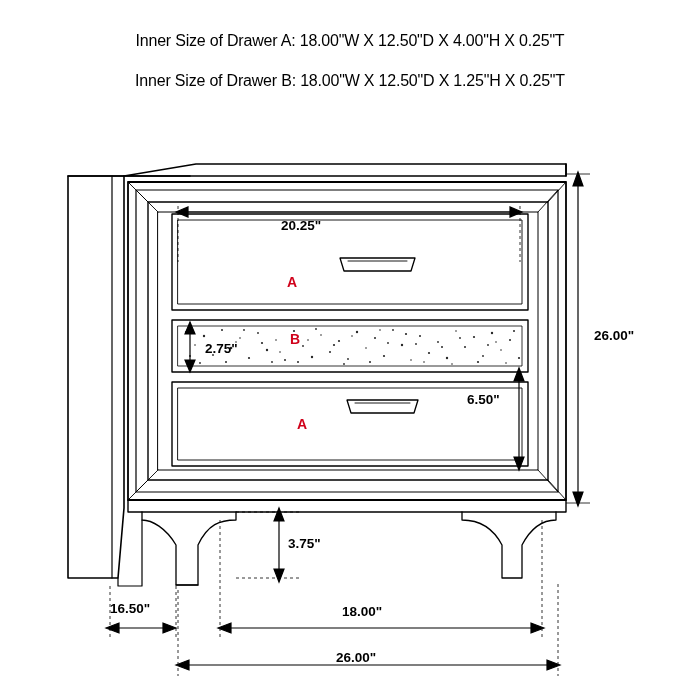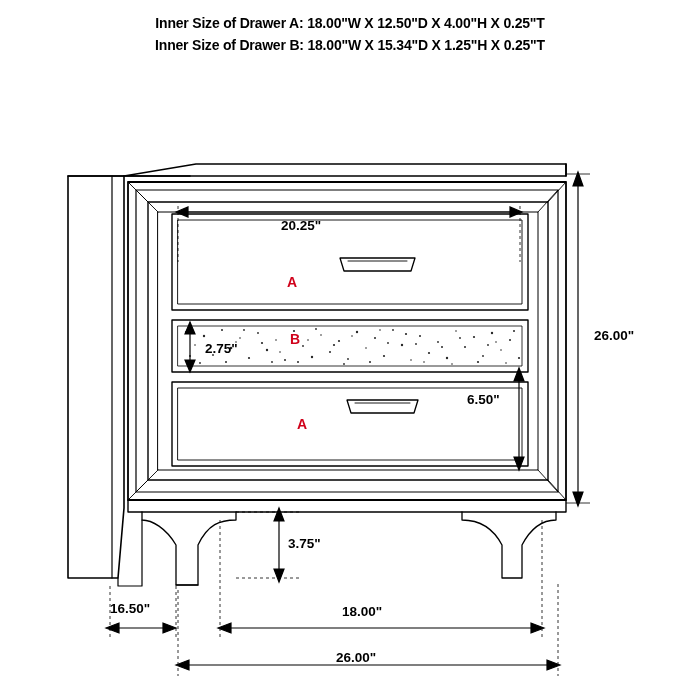--- a/index.html
+++ b/index.html
@@ -21,25 +21,26 @@
     height: 700px;
   }
   .header {
     position: absolute;
     left: 0;
     top: 12px;
     width: 700px;
     text-align: center;
   }
   .header .line {
-    font-size: 14px;
-    font-weight: bold;
+    font-size: 16px;
+    font-weight: normal;
     letter-spacing: -0.2px;
     line-height: 22px;
     white-space: nowrap;
+    margin-top: 18px;
   }
   svg.diagram {
     position: absolute;
     left: 0;
     top: 0;
   }
   .dimlabel {
     position: absolute;
     font-size: 13.5px;
     font-weight: bold;
@@ -53,21 +54,21 @@
     white-space: nowrap;
   }
 </style>
 </head>
 <body>
 
 <div id="stage">
 
   <div class="header">
     <div class="line">Inner Size of Drawer A: 18.00"W X 12.50"D X 4.00"H X 0.25"T</div>
-    <div class="line">Inner Size of Drawer B: 18.00"W X 15.34"D X 1.25"H X 0.25"T</div>
+    <div class="line">Inner Size of Drawer B: 18.00"W X 12.50"D X 1.25"H X 0.25"T</div>
   </div>
 
   <svg class="diagram" width="700" height="700" viewBox="0 0 700 700">
     <g fill="none" stroke="#000000" stroke-width="1.6" stroke-linejoin="round" stroke-linecap="round">
 
       <g>
         <path d="M68,176 L124,176 L124,508 L118,578 L68,578 Z"></path>
         <path d="M68,176 L124,176"></path>
         <path d="M112,176 L112,578" stroke-width="1.2"></path>
 

